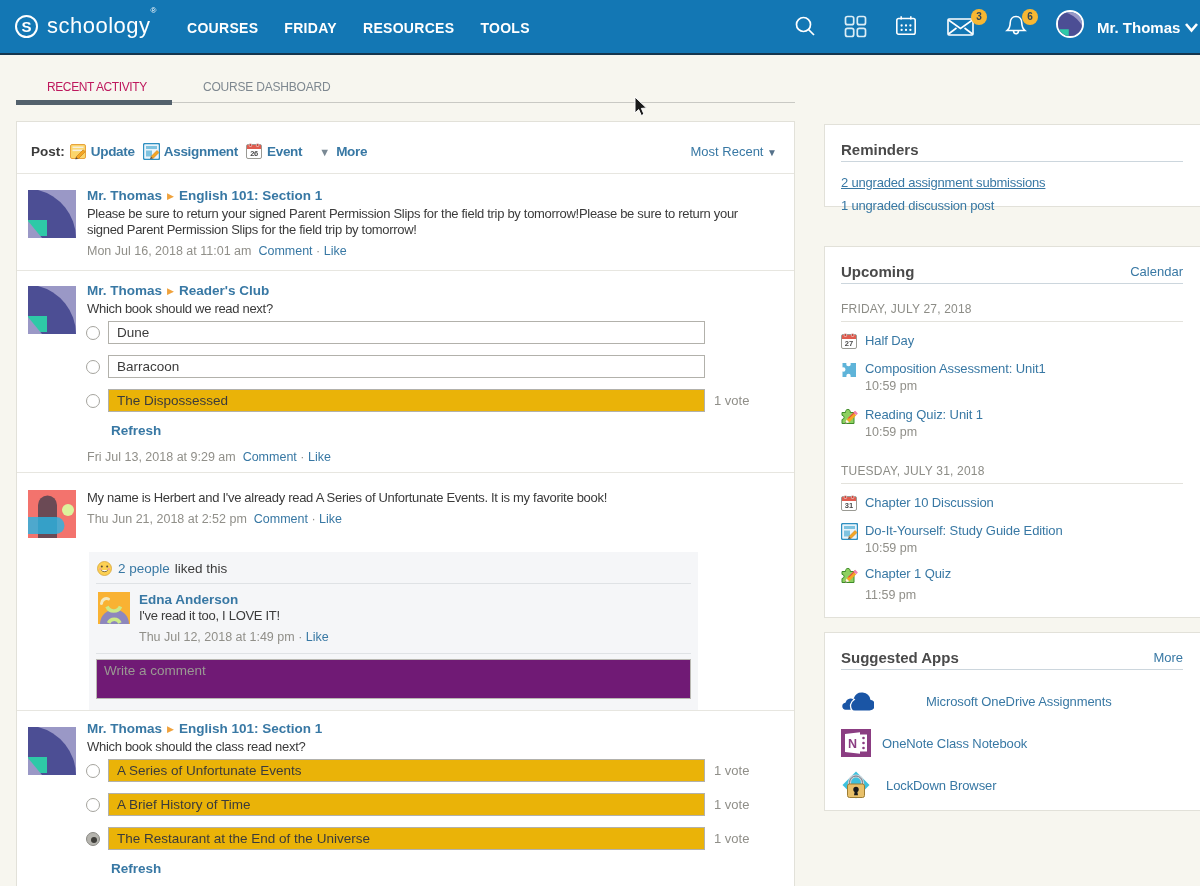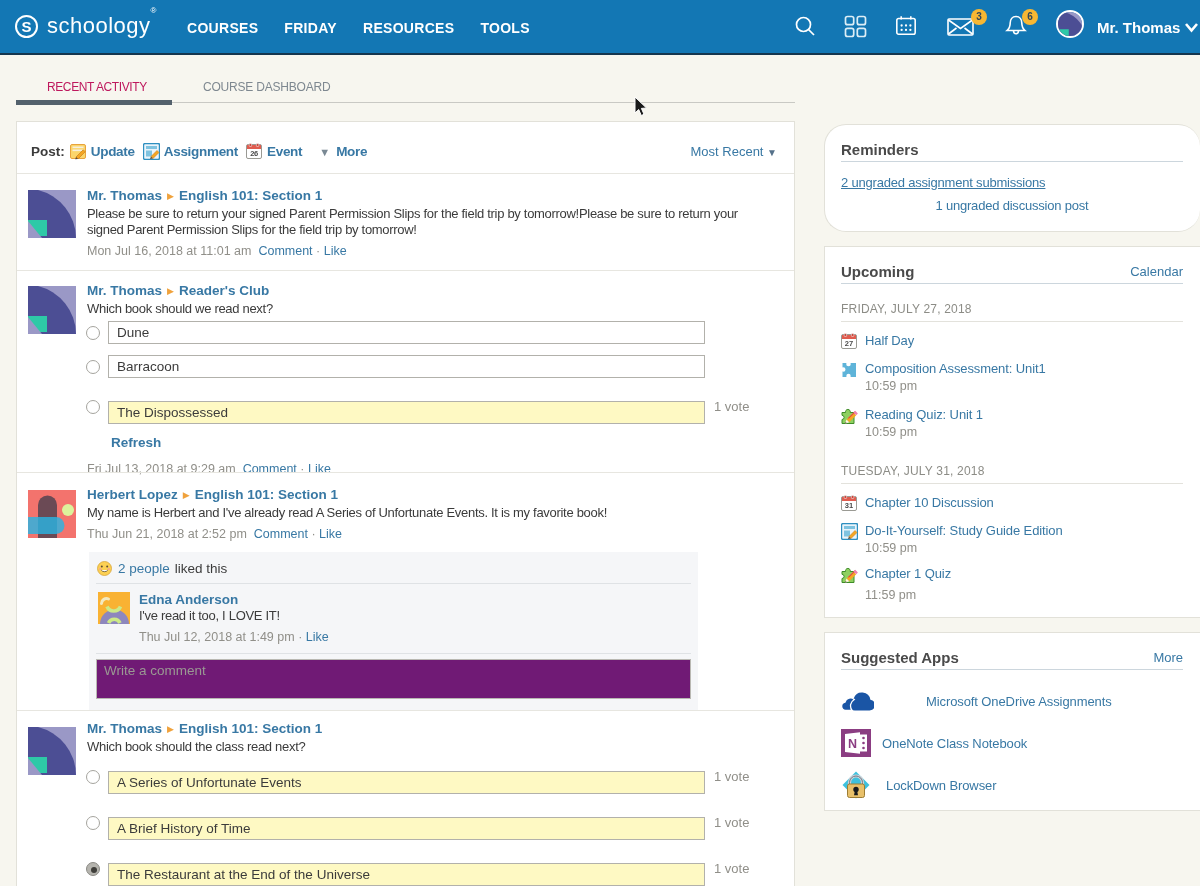--- a/index.html
+++ b/index.html
@@ -38,21 +38,21 @@
 .nm { font-weight:bold; font-size:13.5px; }
 .crt { color:#f0a23c; font-size:9px; margin:0 5px; position:relative; top:-1px; }
 .bd { margin-top:3px; line-height:16px; font-size:13px; letter-spacing:-0.3px; }
 .ts { margin-top:6px; color:#908f89; font-size:12.5px; }
 .ts a { font-size:12.5px; }
 .pollrow { display:flex; align-items:center; margin:0 0 11px -1px; }
 .radio { width:14px; height:14px; border-radius:50%; border:1px solid #a5a49e; background:#fff; margin-right:8px; flex:none; }
 .radio.sel { border-color:#8b8a85; background:#b5b4ae; position:relative; }
 .radio.sel:after { content:""; position:absolute; left:4px; top:4px; width:6px; height:6px; border-radius:50%; background:#3f3e3a; }
 .pbox { width:597px; height:23px; border:1px solid #b2b1ab; background:#fff; line-height:21px; padding-left:8px; font-size:13.5px; color:#3b3b3b; flex:none; }
-.pbox.vt { background:#fef9c3;margin-top:12px; }
+.pbox.vt { background:#eab308; }
 .vote { color:#908f89; font-size:13px; margin-left:9px; }
 .refresh { display:inline-block; font-size:13.5px; font-weight:bold; margin-top:0px; margin-left:24px; }
 
 .cblock { position:absolute; left:72px; top:79px; width:609px; background:#f5f6f8; border-bottom:1px solid #e3e4e6; }
 .crow1 { padding:9px 8px 7px 8px; display:flex; align-items:center; font-size:13.5px; color:#3b3b3b; }
 .cdiv { margin:0 7px; height:1px; background:#dfe2e5; }
 .cmain { position:relative; padding:8px 8px 9px 8px; }
 .cav { position:absolute; left:9px; top:8px; }
 .cc { margin-left:42px; }
 .cbox { margin:5px 7px 11px 7px; height:40px; border:1px solid #b9b8b2; background:#701a75; line-height:22px; padding-left:7px; color:#9a9993; font-size:13.5px; }
@@ -212,21 +212,20 @@
     </div>
   </div>
   <div class="post" style="top:350px;height:238px;">
     <svg class="pav" style="top:17px" width="48" height="48" viewBox="0 0 48 48">
         <rect width="48" height="48" fill="#f3736d"></rect>
         <circle cx="40" cy="20" r="6" fill="#ddf29b"></circle>
         <path d="M10 48 V15 a9.5 9.5 0 0 1 19 0 V48 Z" fill="#6b4a55"></path>
         <path d="M-2 27 H28 a8.5 8.5 0 0 1 0 17 H-2 Z" fill="#29b3e2" fill-opacity="0.82"></path>
       </svg>
     <div class="pc" style="padding-top:14px;">
-      <div><a class="nm">Herbert Lopez</a><span class="crt">▶</span><a class="nm">English 101: Section 1</a></div>
       <div class="bd">My name is Herbert and I've already read A Series of Unfortunate Events. It is my favorite book!</div>
       <div class="ts">Thu Jun 21, 2018 at 2:52 pm &nbsp;<a>Comment</a> · <a>Like</a></div>
     </div>
     <div class="cblock">
       <div class="crow1">
         <svg width="15" height="15" viewBox="0 0 15 15" style="margin-right:6px;">
             <circle cx="7.5" cy="7.5" r="7" fill="#fcd053" stroke="#d8a43a" stroke-width="0.8"></circle>
             <circle cx="4.8" cy="5.6" r="1" fill="#5c4a32"></circle>
             <circle cx="10.2" cy="5.6" r="1" fill="#5c4a32"></circle>
             <path d="M4.2 9 a3.6 2.8 0 0 0 6.6 0" fill="#fff" stroke="#5c4a32" stroke-width="0.8"></path>
@@ -279,24 +278,24 @@
         <div class="pollrow">
             <span class="radio sel"></span>
             <span class="pbox vt">The Restaurant at the End of the Universe</span>
             <span class="vote">1 vote</span>
           </div>
       </div>
       <a class="refresh" style="margin-top:-2px;">Refresh</a>
     </div>
   </div>
 </div>
-<div class="scard" style="top:124px;height:108px;border-radius:22px;">
+<div class="scard" style="top:124px;height:83px;">
   <div class="sttl">Reminders</div>
   <a class="slink" style="text-decoration:underline;">2 ungraded assignment submissions</a>
-  <a class="slink" style="margin-top:8px;text-align:center;">1 ungraded discussion post</a>
+  <a class="slink" style="margin-top:8px;">1 ungraded discussion post</a>
 </div>
 
 <div class="scard" style="top:246px;height:372px;">
   <div class="sttl">Upcoming<a>Calendar</a></div>
   <div class="sdate">FRIDAY, JULY 27, 2018</div>
   <div class="ev">
     <svg width="17" height="17" viewBox="0 0 17 17">
         <rect x="0.5" y="1.5" width="15" height="14" rx="1.5" fill="#fff" stroke="#9a9a94"></rect>
         <rect x="1" y="2" width="14" height="4" fill="#e05c4f"></rect>
         <rect x="3.2" y="0.5" width="2.4" height="3" rx="0.6" fill="#c6473c" stroke="#fff" stroke-width="0.5"></rect>

